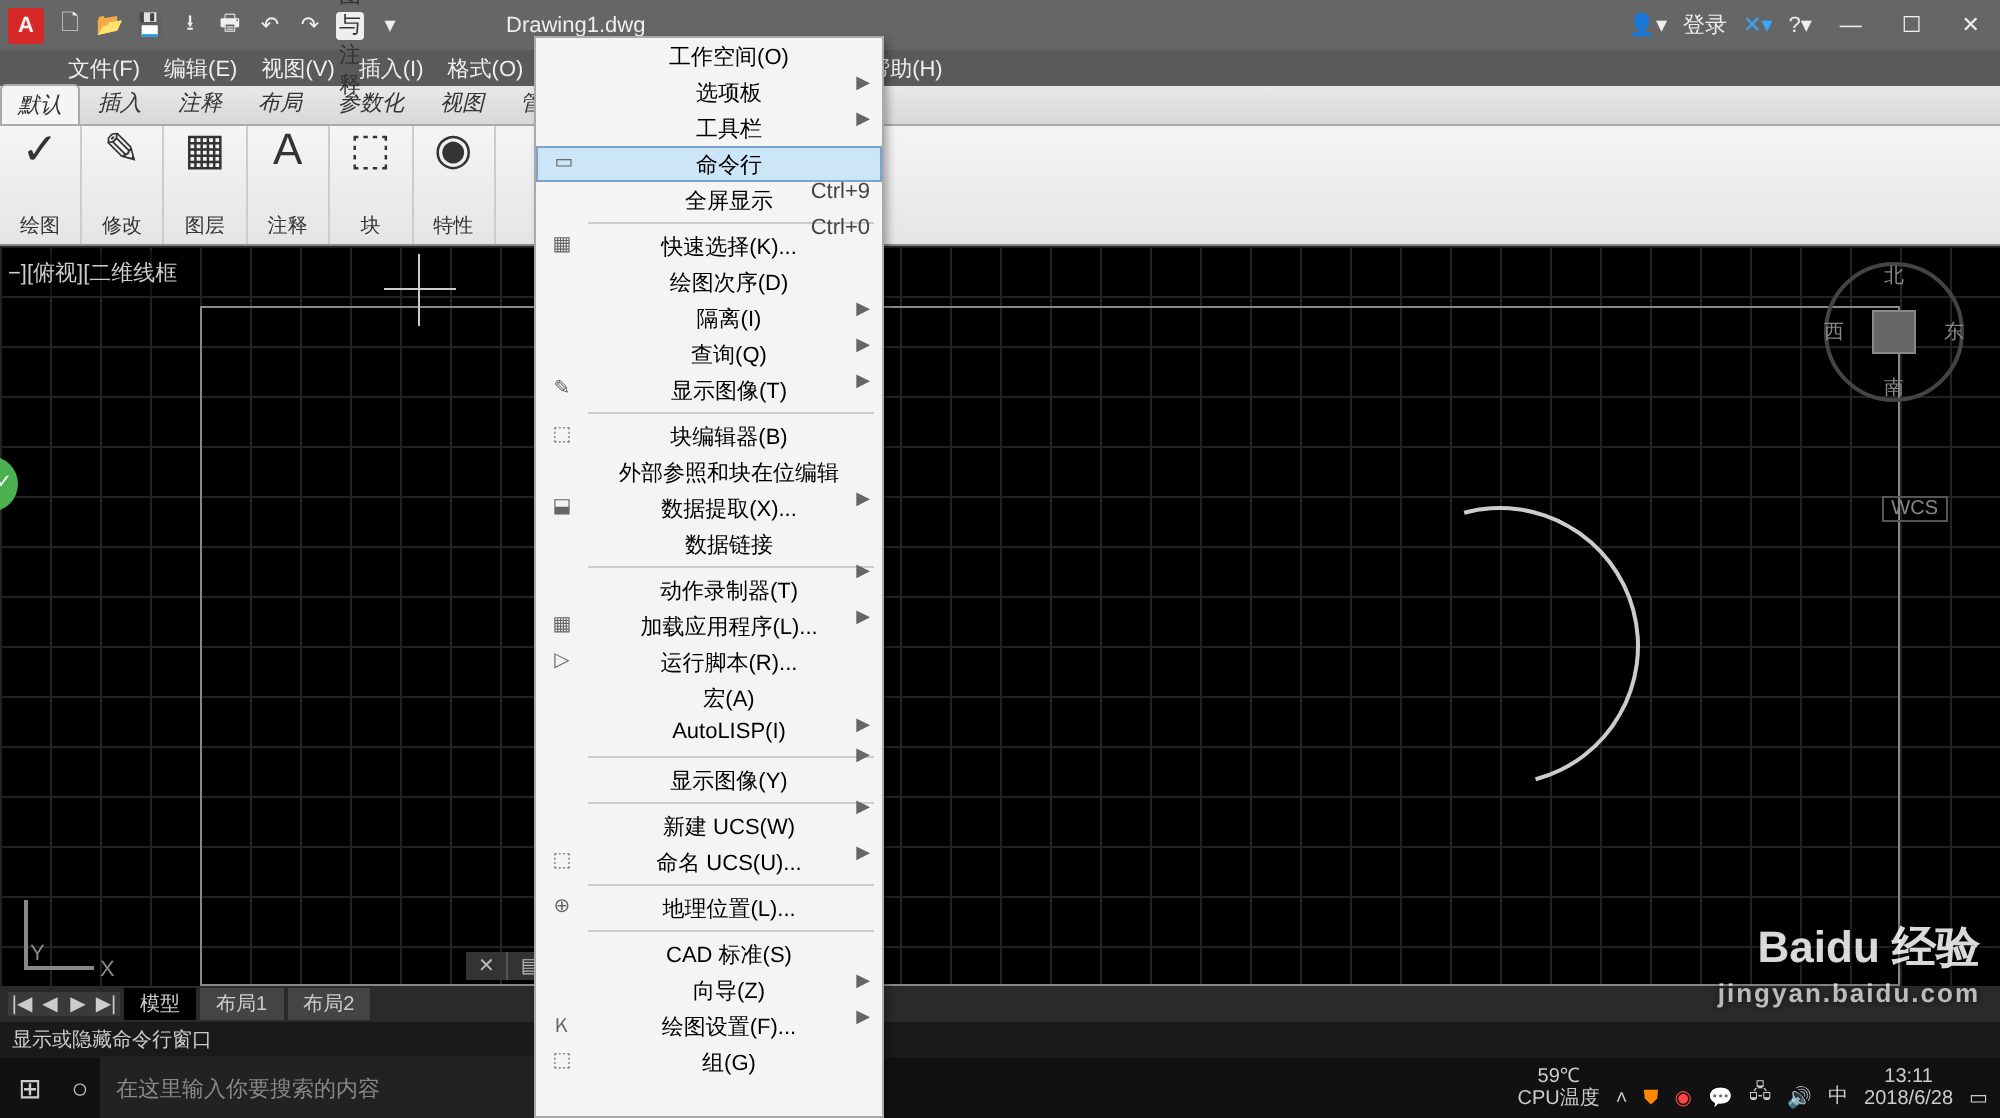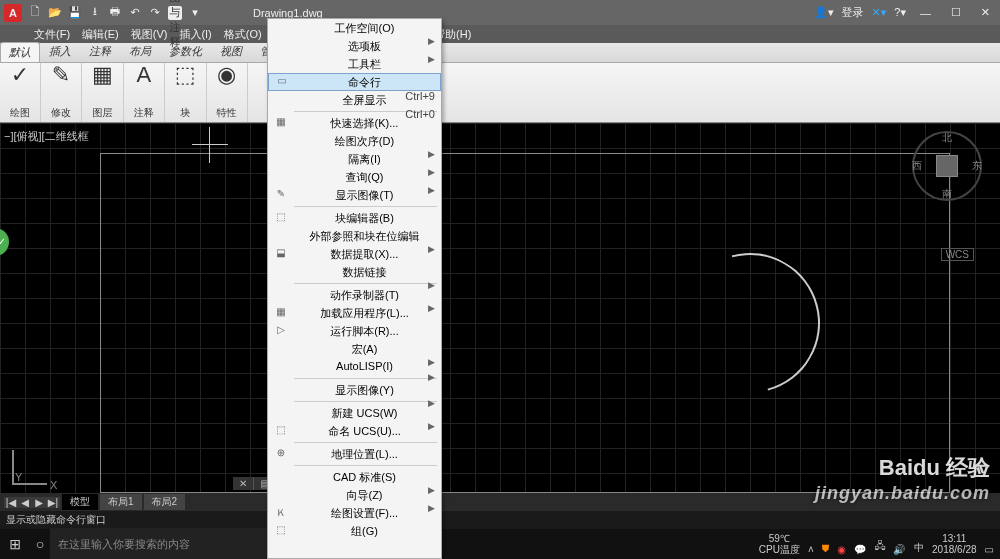--- a/index.html
+++ b/index.html
@@ -69,21 +69,21 @@
 
 .dropdown { position: absolute; top: 18px; left: 267px; width: 175px; background: #f4f4f4; border: 1px solid #aaa; box-shadow: 2px 2px 4px rgba(0,0,0,.3); font-size: 11px; z-index: 100; }
 .dropdown .item { display: flex; align-items: center; padding: 2px 6px 2px 26px; position: relative; white-space: nowrap; height: 18px; flex-direction: column; }
 .dropdown .item .glyph { position: absolute; left: 5px; width: 16px; text-align: center; color: #666; font-size: 10px; }
 .dropdown .item .arrow { margin-left: auto; color: #666; font-size: 9px; }
 .dropdown .item .accel { margin-left: auto; color: #444; padding-left: 20px; }
 .dropdown .item.hl { background: #cde6f7; border: 1px solid #7da2ce; padding: 1px 5px 1px 25px; }
 .dropdown .sep { height: 1px; background: #ccc; margin: 2px 4px 2px 26px; }
 
 .watermark { position:absolute; right:10px; bottom:55px; color:#fff; font-size:22px; opacity:.85; text-shadow:0 0 4px #000; font-weight:bold; text-align: right; }
-.watermark .sub { font-size:18px; opacity:.8; letter-spacing: 1px; font-style: italic; }
+.watermark .sub { font-size:13px; opacity:.8; letter-spacing: 1px; }
 </style>
 </head>
 <body>
 
 <div class="titlebar">
   <div class="logo">A</div>
   <div class="qat">
     <span>🗋</span>
     <span>📂</span>
     <span>💾</span>

